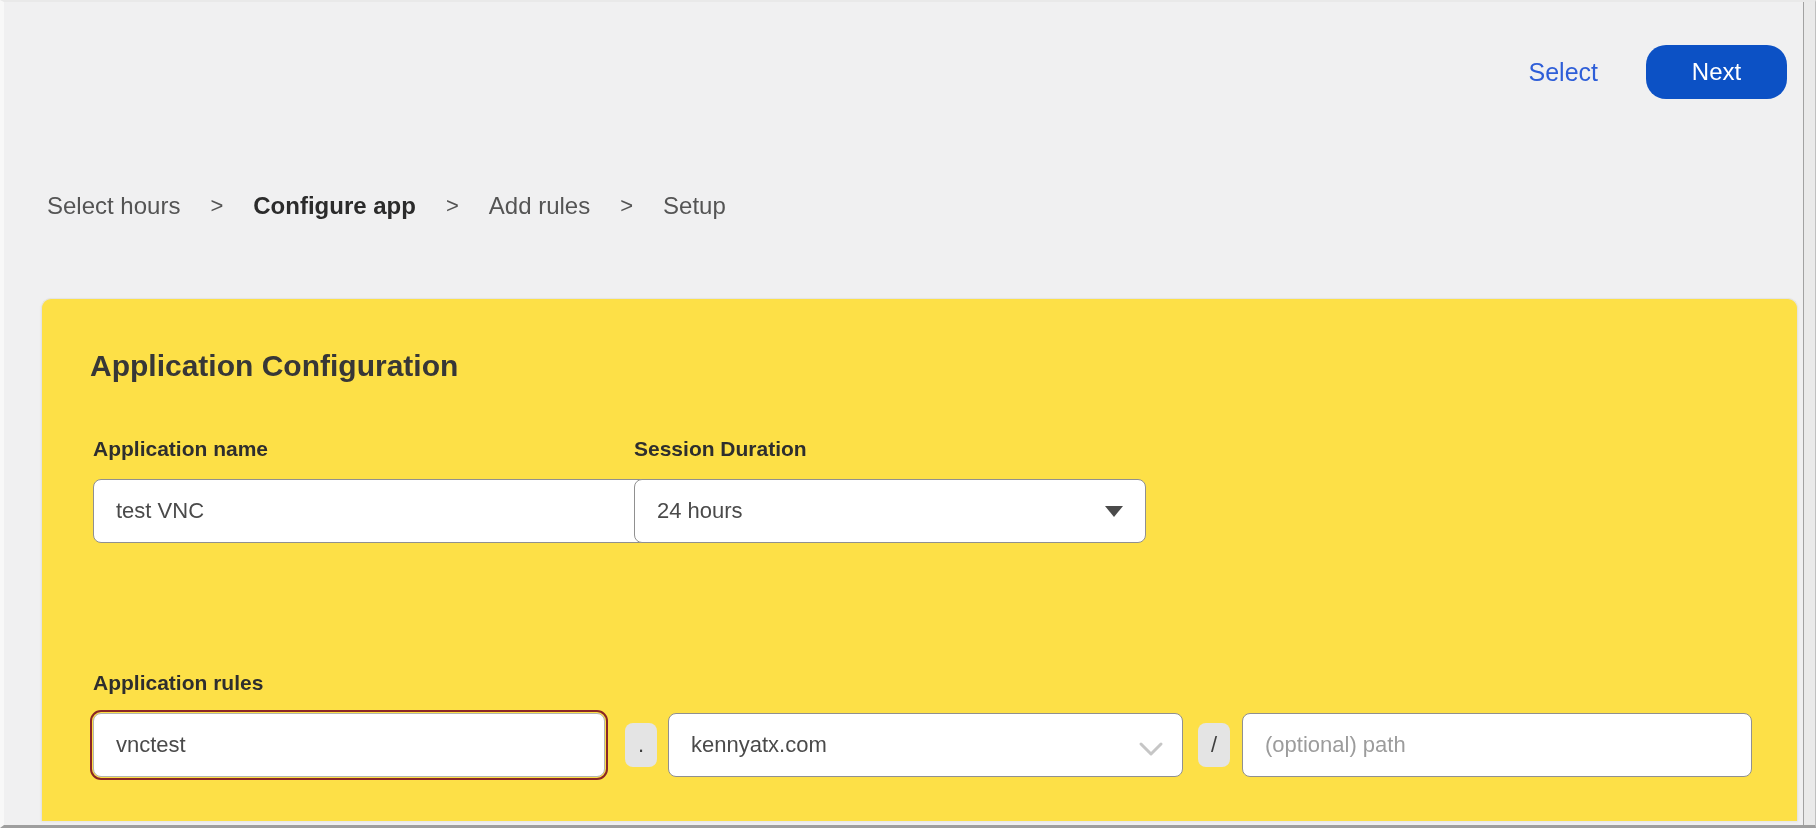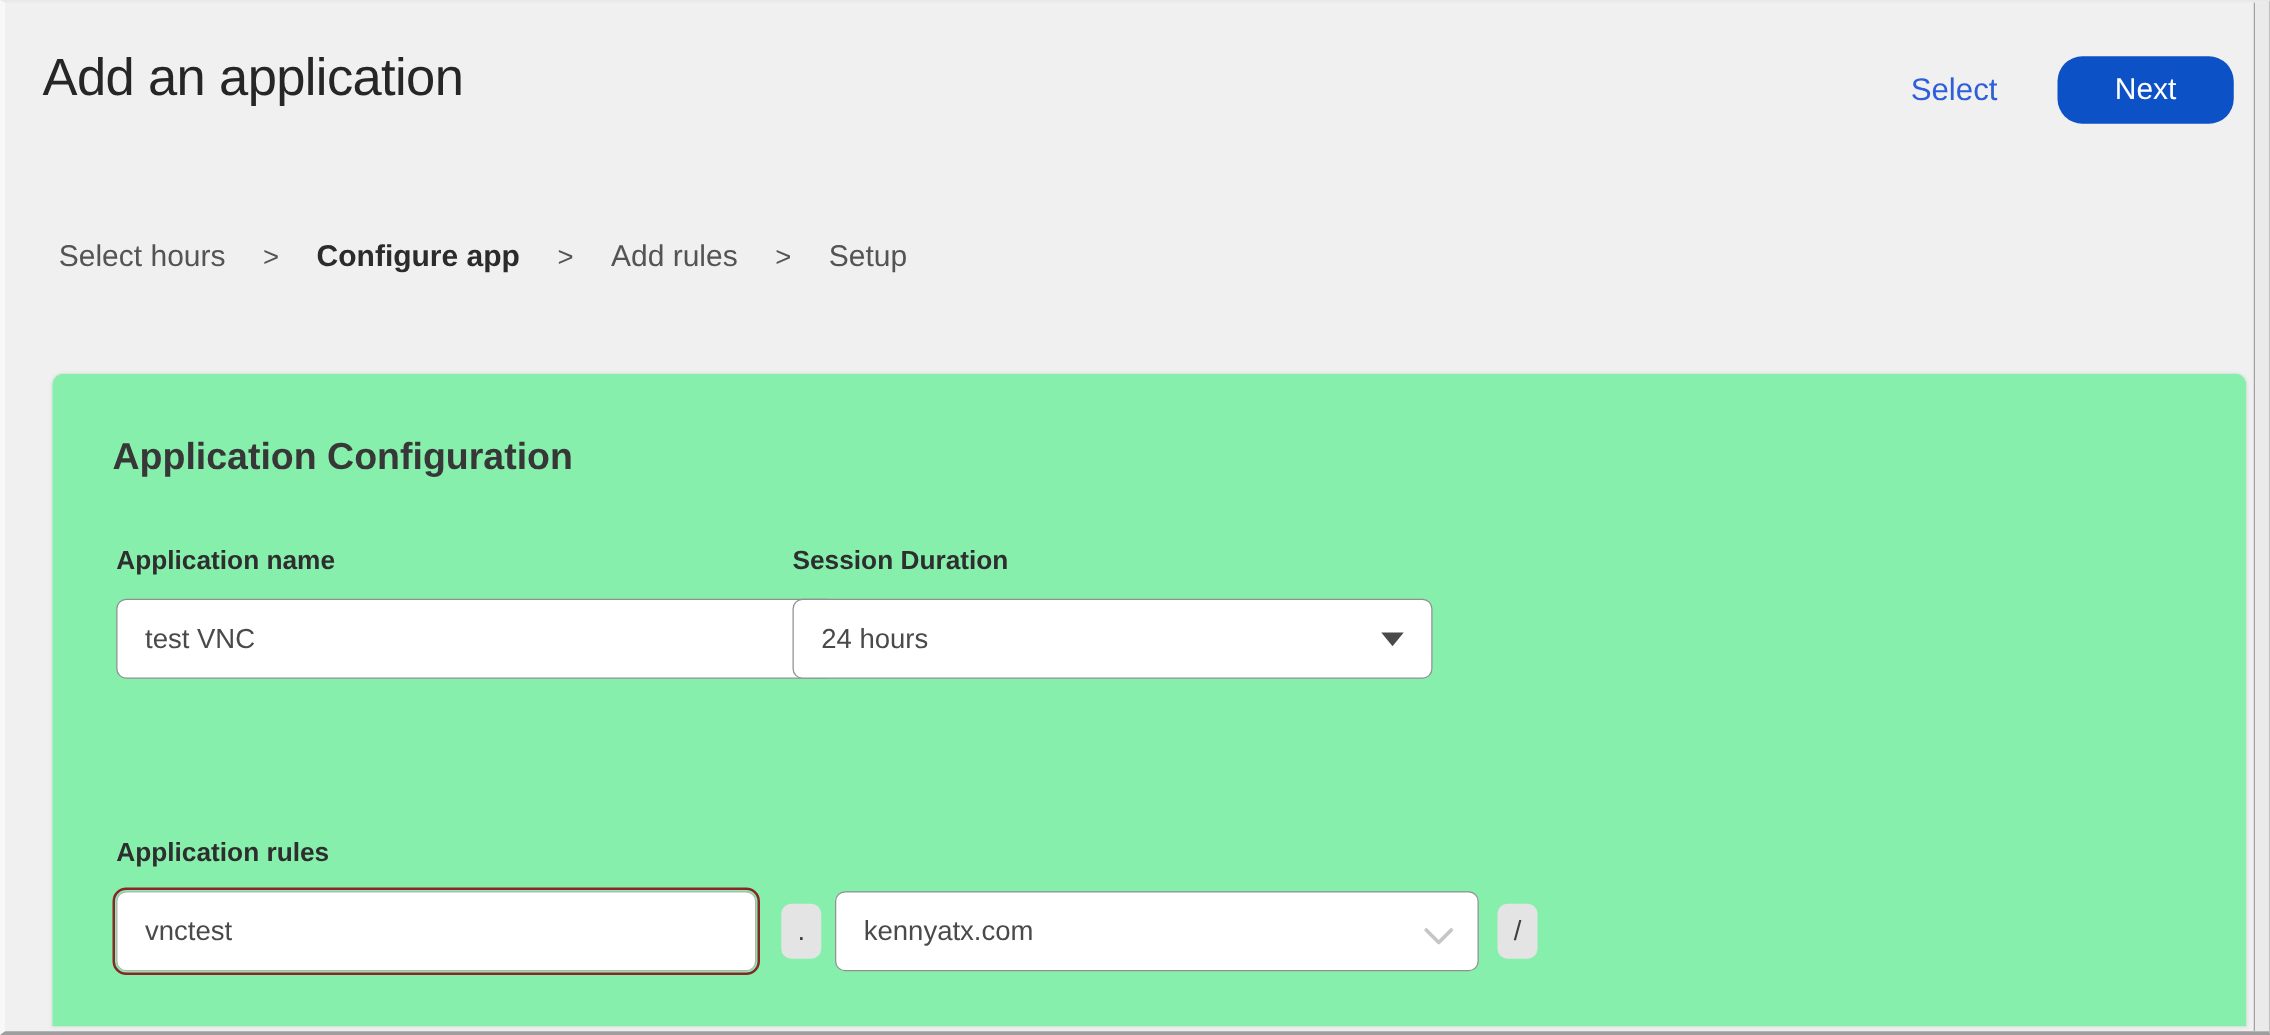--- a/index.html
+++ b/index.html
@@ -44,21 +44,21 @@
     display:flex; align-items:center; gap:30px;
     font-size:24px; color:#545454;
   }
   .crumb { cursor:default; }
   .crumb-active { color:#2b2b2b; font-weight:700; }
   .crumb-sep { color:#545454; font-size:22px; }
 
   
   .card {
     position:absolute; left:37px; right:17px; top:296px; bottom:4px;
-    background:#86efac; border:1px solid #e4e4e4; border-bottom:none;
+    background:#fde047; border:1px solid #e4e4e4; border-bottom:none;
     border-radius:10px 10px 0 0;
     box-shadow:0 1px 3px rgba(0,0,0,0.05);
   }
   .section-title {
     position:absolute; left:48px; top:50px;
     font-size:30px; font-weight:700; color:#373737;
   }
   .field-label {
     position:absolute; font-size:21px; font-weight:700; color:#2e2e2e;
   }
@@ -103,21 +103,20 @@
     display:flex; align-items:center; justify-content:center; font-size:22px;
   }
   .badge-dot   { left:583px; }
   .badge-slash { left:1156px; }
 </style>
 </head>
 <body>
 
 <div class="screen">
 
-  <h1 class="page-title">Add an application</h1>
 
   <div class="header-actions">
     <button class="cancel-link">Select</button>
     <button class="next-button">Next</button>
   </div>
 
   <nav class="breadcrumb">
     <span class="crumb">Select hours</span>
     <span class="crumb-sep">&gt;</span>
     <span class="crumb crumb-active">Configure app</span>
@@ -151,18 +150,19 @@
       <span>kennyatx.com</span>
       <span class="chevron-down">
         <svg width="26" height="16" viewBox="0 0 26 16">
           <polyline points="3,3 13,13 23,3" fill="none" stroke="#c6c6c6" stroke-width="3" stroke-linecap="round" stroke-linejoin="round"></polyline>
         </svg>
       </span>
     </div>
 
     <span class="sep-badge badge-slash">/</span>
 
+    <input class="text-input input-path" type="text" placeholder="(optional) path" style="">
 
   </section>
 
   <div class="scrollbar-track"></div>
 
 </div>
 
 </body></html>

